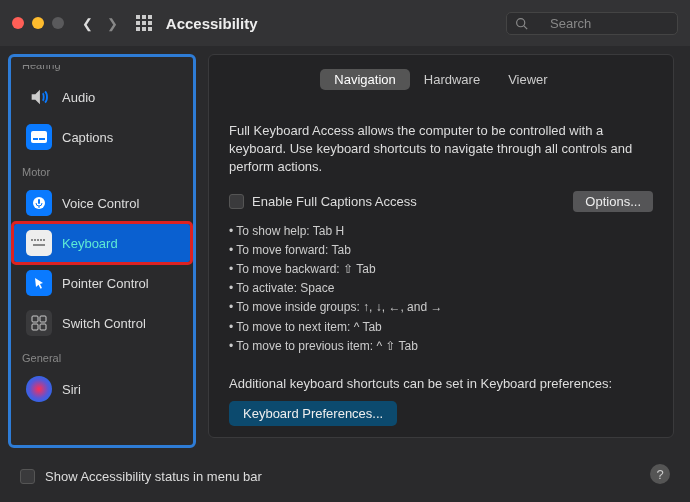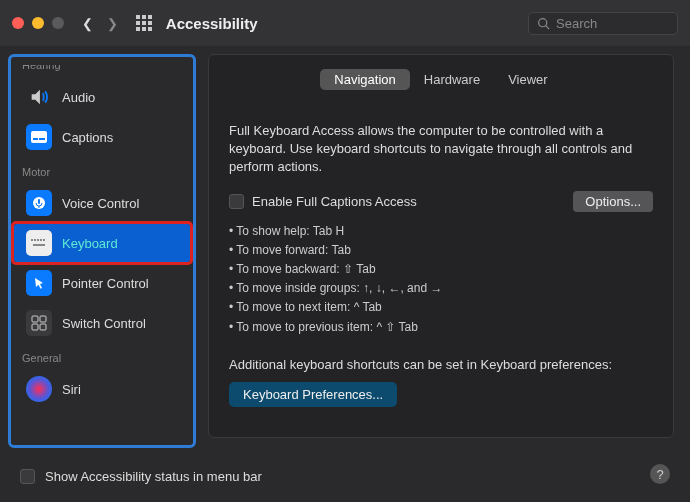--- a/index.html
+++ b/index.html
@@ -9,21 +9,21 @@
     .traffic { display: flex; gap: 8px; margin-right: 18px; }
     .traffic span { width: 12px; height: 12px; border-radius: 50%; display: inline-block; }
     .traffic .close { background: #ff5f57; }
     .traffic .min { background: #febc2e; }
     .traffic .max { background: #5a5a5c; }
     .nav-arrows { display: flex; gap: 14px; margin-right: 18px; color: #888; }
     .nav-arrows .active { color: #ddd; }
     .apps-icon { display: grid; grid-template-columns: repeat(3, 4px); grid-template-rows: repeat(3, 4px); gap: 2px; margin-right: 14px; }
     .apps-icon span { background: #ccc; width: 4px; height: 4px; }
     .title { font-weight: 600; font-size: 15px; color: #eee; flex: 1; }
-    .search-box { display: flex; align-items: center; gap: 6px; background: #2c2c2e; border: 1px solid #444; border-radius: 5px; padding: 3px 8px; width: 150px; color: #888; }
+    .search-box { display: flex; align-items: center; gap: 22px; background: #2c2c2e; border: 1px solid #444; border-radius: 5px; padding: 3px 8px; width: 172px; color: #888; }
     .search-box svg { width: 13px; height: 13px; }
 
     .main-area { display: flex; height: 408px; }
     .sidebar-wrap { width: 204px; padding: 8px; position: relative; }
     .sidebar-highlight { position: absolute; top: 8px; left: 8px; right: 8px; bottom: 6px; border: 3px solid #2e7cd6; border-radius: 6px; pointer-events: none; z-index: 10; }
     .sidebar { height: 100%; overflow: hidden; padding: 16px 0; border-radius: 4px; }
     .section-label { font-size: 11px; color: #888; padding: 8px 14px 4px; font-weight: 500; }
     .sidebar-item { display: flex; align-items: center; gap: 10px; padding: 6px 12px; margin: 2px 6px; border-radius: 4px; cursor: default; }
     .sidebar-item.selected { background: #0a60d0; color: #5eead4; }
     .sidebar-item.selected-outline { outline: 3px solid #d22; border-radius: 2px; }
@@ -171,20 +171,21 @@
       <p class="desc">Full Keyboard Access allows the computer to be controlled with a keyboard. Use keyboard shortcuts to navigate through all controls and perform actions.</p>
       <div class="check-row">
         <span class="checkbox"></span>
         <span>Enable Full Captions Access</span>
         <button class="options-btn">Options...</button>
       </div>
       <div class="bullets">
         <div>• To show help: Tab H</div>
         <div>• To move forward: Tab</div>
         <div>• To move backward: ⇧ Tab</div>
+        <div>• To activate: Space</div>
         <div>• To move inside groups: ↑, ↓, ←, and →</div>
         <div>• To move to next item: ^ Tab</div>
         <div>• To move to previous item: ^ ⇧ Tab</div>
       </div>
       <p class="additional">Additional keyboard shortcuts can be set in Keyboard preferences:</p>
       <button class="pref-btn">Keyboard Preferences...</button>
     </div>
   </div>
 </div>
 

